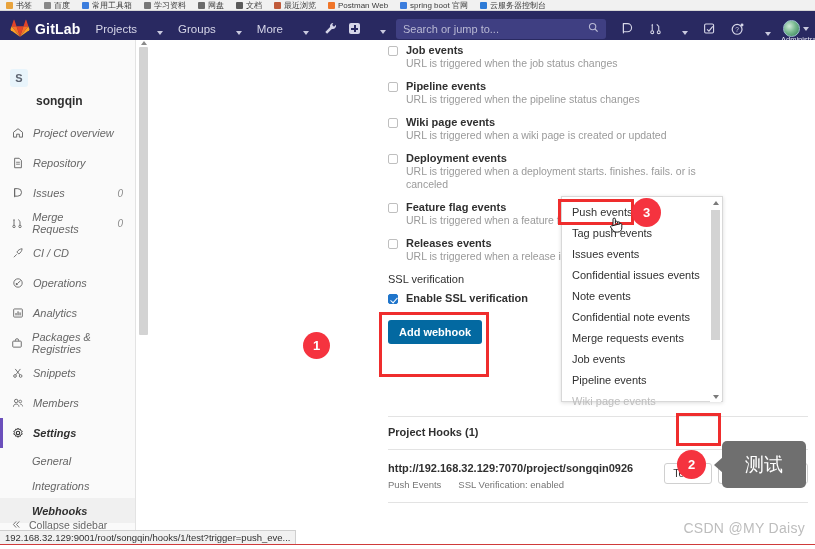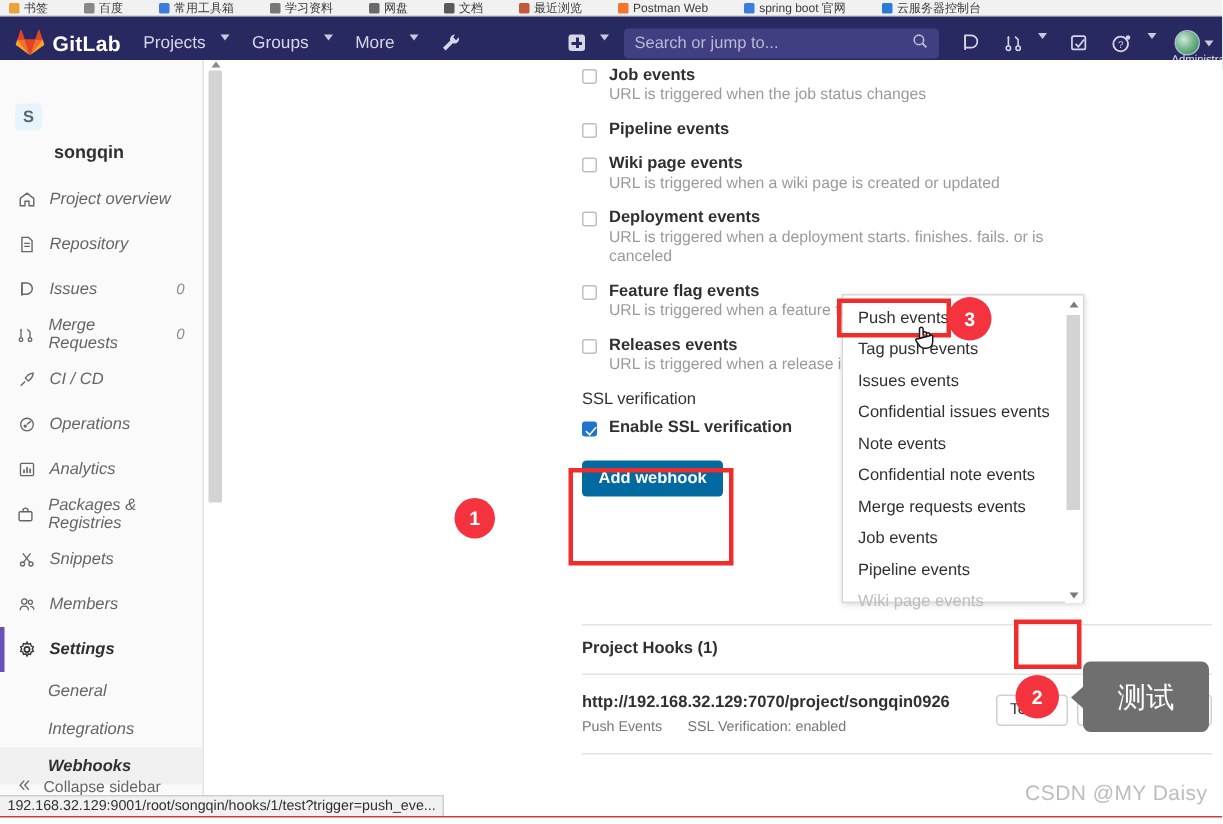--- a/index.html
+++ b/index.html
@@ -7,37 +7,37 @@
     width: 815px; height: 549px;
     font-family: "Liberation Sans", sans-serif;
     background: #fff; overflow: hidden;
   }
   .screen { position: relative; width: 815px; height: 549px; overflow: hidden; background:#fff; }
 
   
   .bookmarks {
     position: absolute; top: 0; left: 0; width: 815px; height: 11px;
     background: #f1f1f1; border-bottom: 1px solid #d6d6d6;
-    display: flex; align-items: flex-end; gap: 24px; padding-left: 6px;
+    display: flex; align-items: flex-end; gap: 12px; padding-left: 6px;
     overflow: hidden;
   }
   .bm { display: flex; align-items: center; gap: 3px; font-size: 8px; color: #3b3b3b;
         white-space: nowrap; line-height: 9px; }
   .bm .fav { width: 7px; height: 7px; border-radius: 1px; display:inline-block; }
 
   
   .navbar {
     position: absolute; top: 11px; left: 0; width: 815px; height: 35px;
     background: #292961; display: flex; align-items: center; padding: 0 6px;
   }
   .gl-logo { width: 20px; height: 19px; margin-left: 4px; margin-right: 5px; }
   .brand { color: #fff; font-size: 14px; font-weight: 600; letter-spacing: .2px; }
   .nav-item {
     color: #d6d6e8; font-size: 11.5px; margin-left: 15px;
-    display: flex; align-items: flex-start; gap: 10px; cursor: pointer; white-space: nowrap;
+    display: flex; align-items: flex-end; gap: 20px; cursor: pointer; white-space: nowrap;
   }
   .caret { width:0;height:0;border-left:3px solid transparent;border-right:3px solid transparent;
            border-top:4px solid #c9c9de; display:inline-block; }
   .spacer { flex: 1; }
   .plus-box {
     width: 11px; height: 11px; background: #d6d6e8; border-radius: 2px;
     position: relative;
   }
   .plus-box:before, .plus-box:after {
     content:""; position:absolute; background:#292961;
@@ -497,20 +497,21 @@
             <span class="evt-title">Job events</span>
           </div>
           <div class="evt-desc">URL is triggered when the job status changes</div>
         </div>
 
         <div class="evt-block">
           <div class="evt-row">
             <span class="cbox"></span>
             <span class="evt-title">Pipeline events</span>
           </div>
+          <div class="evt-desc">URL is triggered when the pipeline status changes</div>
         </div>
 
         <div class="evt-block">
           <div class="evt-row">
             <span class="cbox"></span>
             <span class="evt-title">Wiki page events</span>
           </div>
           <div class="evt-desc">URL is triggered when a wiki page is created or updated</div>
         </div>
 

